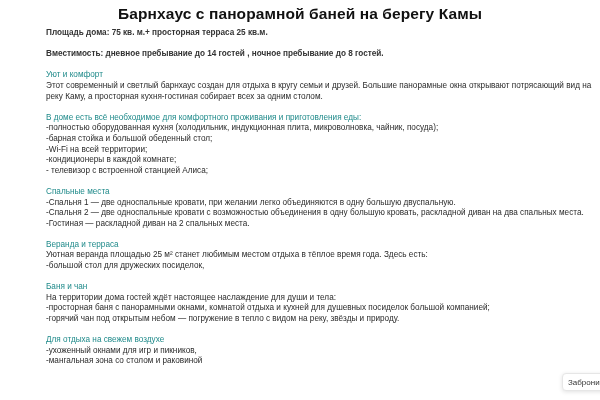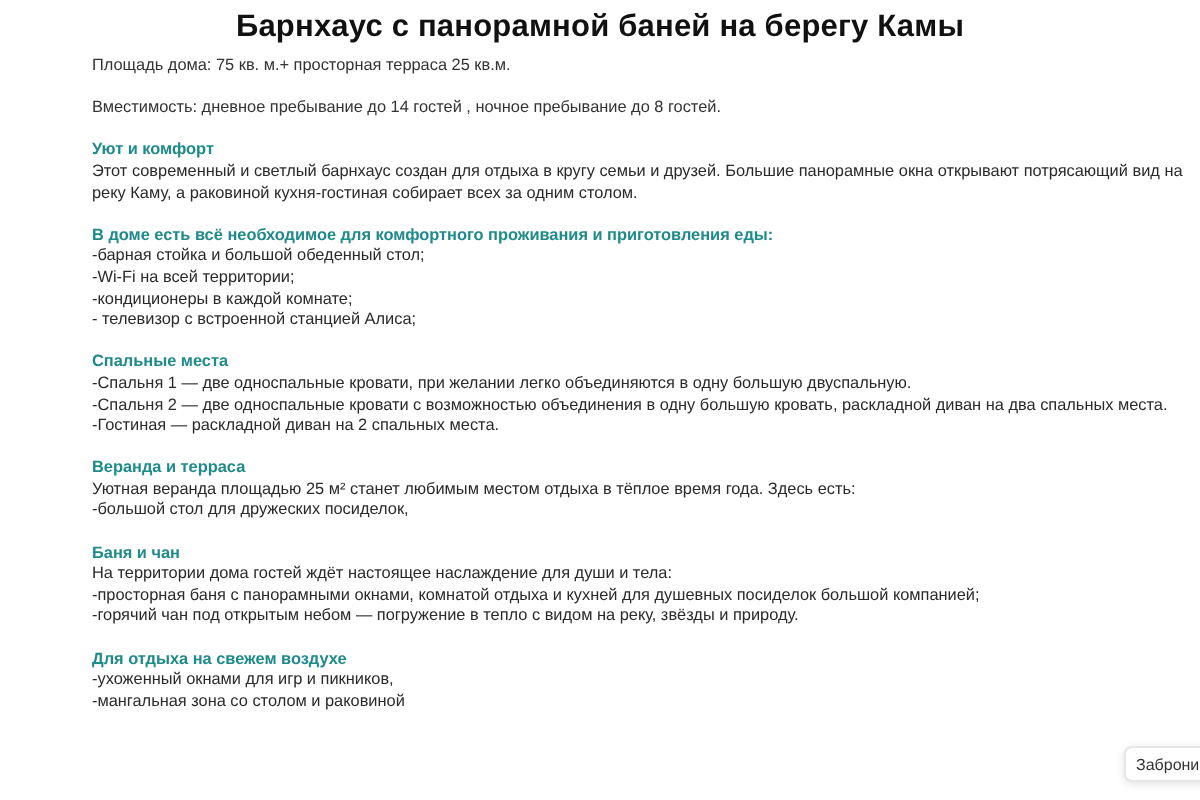--- a/index.html
+++ b/index.html
@@ -37,27 +37,28 @@
       position: absolute;
       left: 46px;
       top: 28px;
       width: 550px;
       font-size: 8.2px;
       line-height: 10.6px;
     }
     .meta-line {
       margin: 0 0 10.6px 0;
       color: #333333;
+      font-weight: bold;
     }
     .section {
       margin: 0 0 10.6px 0;
     }
     .section-heading {
       color: #1f8a8a;
-      font-weight: bold;
+      font-weight: normal;
       margin: 0;
     }
     .line {
       margin: 0;
       white-space: nowrap;
       color: #2a2a2a;
     }
     .book-button {
       position: absolute;
       left: 562px;
@@ -83,25 +84,26 @@
 <div class="page">
   <div class="title">Барнхаус с панорамной баней на берегу Камы</div>
 
   <div class="content">
     <p class="meta-line">Площадь дома: 75 кв. м.+ просторная терраса 25 кв.м.</p>
     <p class="meta-line">Вместимость: дневное пребывание до 14 гостей , ночное пребывание до 8 гостей.</p>
 
     <div class="section">
       <p class="section-heading">Уют и комфорт</p>
       <p class="line">Этот современный и светлый барнхаус создан для отдыха в кругу семьи и друзей. Большие панорамные окна открывают потрясающий вид на</p>
-      <p class="line">реку Каму, а раковиной кухня-гостиная собирает всех за одним столом.</p>
+      <p class="line">реку Каму, а просторная кухня-гостиная собирает всех за одним столом.</p>
     </div>
 
     <div class="section">
       <p class="section-heading">В доме есть всё необходимое для комфортного проживания и приготовления еды:</p>
+      <p class="line">-полностью оборудованная кухня (холодильник, индукционная плита, микроволновка, чайник, посуда);</p>
       <p class="line">-барная стойка и большой обеденный стол;</p>
       <p class="line">-Wi-Fi на всей территории;</p>
       <p class="line">-кондиционеры в каждой комнате;</p>
       <p class="line">- телевизор с встроенной станцией Алиса;</p>
     </div>
 
     <div class="section">
       <p class="section-heading">Спальные места</p>
       <p class="line">-Спальня 1 — две односпальные кровати, при желании легко объединяются в одну большую двуспальную.</p>
       <p class="line">-Спальня 2 —  две односпальные кровати с возможностью объединения в одну большую кровать, раскладной диван на два спальных места.</p>

